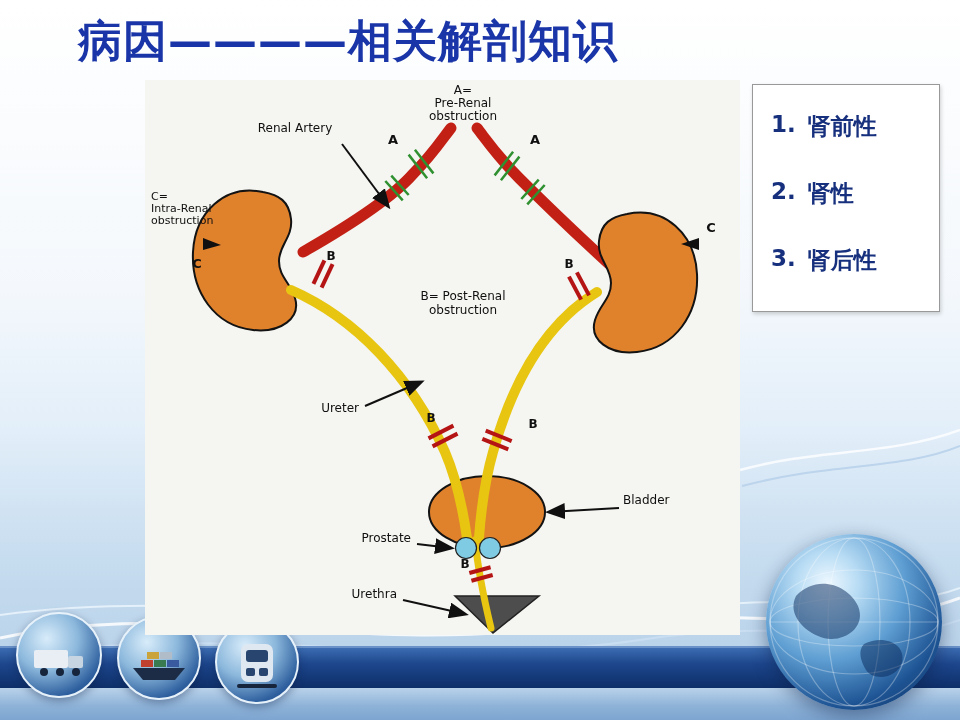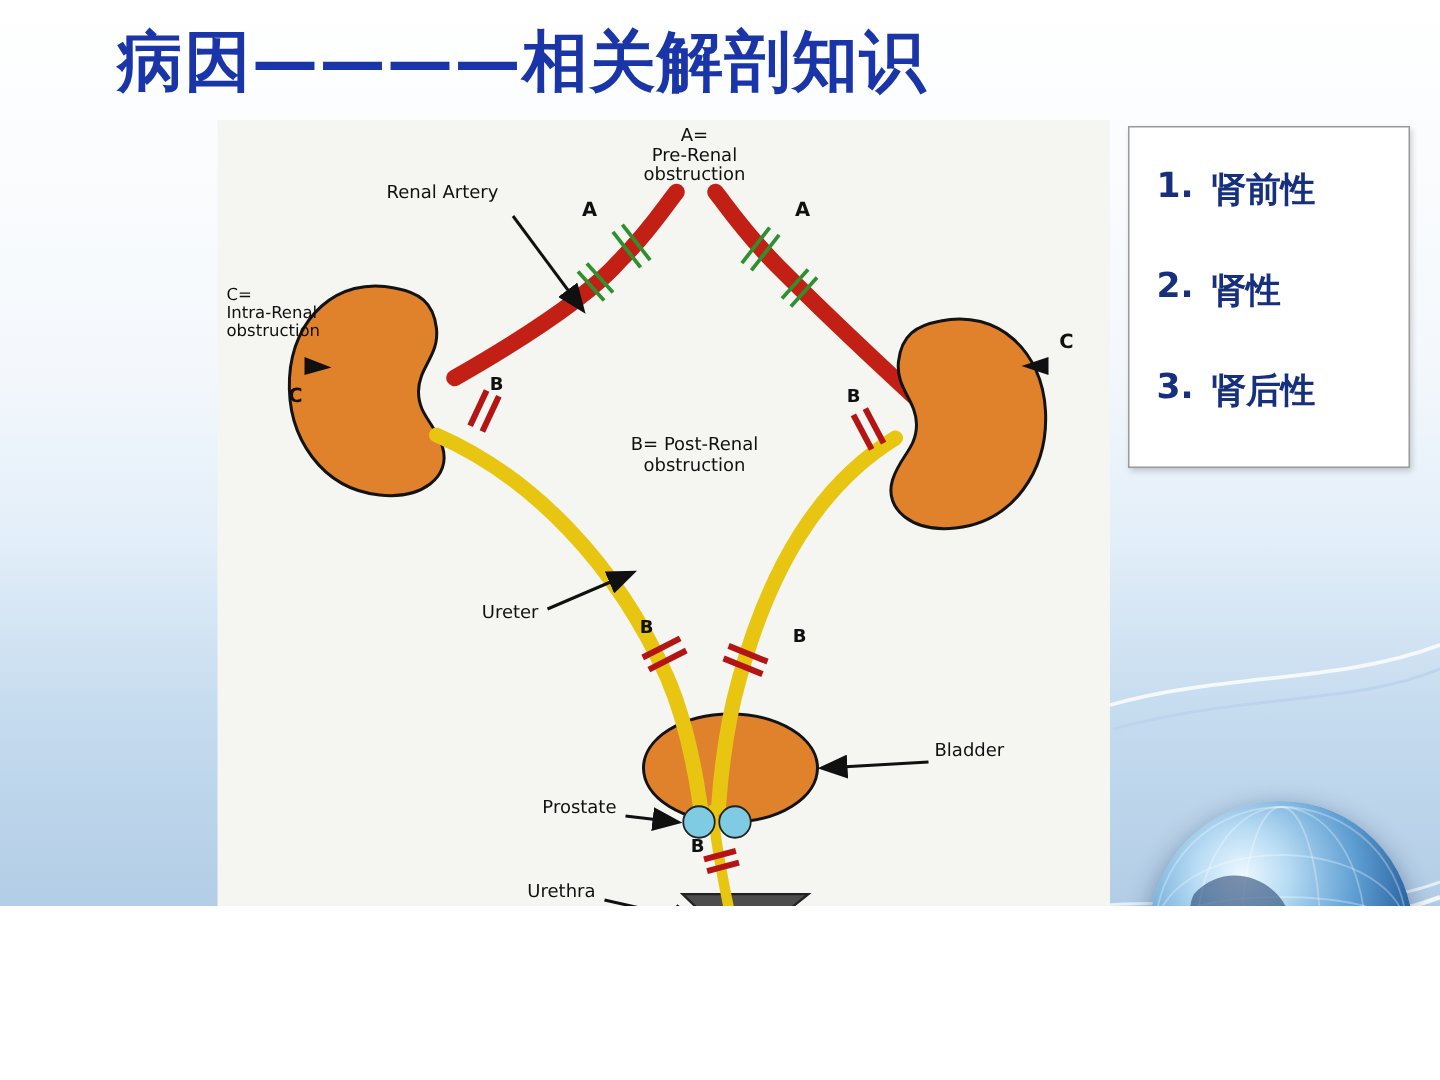--- a/index.html
+++ b/index.html
@@ -1,17 +1,17 @@
 <!DOCTYPE html>
 <html><head>
 <meta charset="utf-8">
 <style>
   html,body{margin:0;padding:0;}
   .slide{
-    position:relative;width:960px;height:604px;overflow:hidden;
+    position:relative;width:960px;height:720px;overflow:hidden;
     font-family:"DejaVu Sans","Liberation Sans",sans-serif;
     background:linear-gradient(180deg,#ffffff 0%,#f4f8fc 40%,#e2eef9 60%,#c6dcef 78%,#b2cde6 100%);
   }
   .bg-decor{position:absolute;left:0;top:0;z-index:1;}
   .bottom-band{
     position:absolute;left:0;top:646px;width:960px;height:40px;z-index:2;
     background:linear-gradient(180deg,#3c6cb2 0%,#1d468c 40%,#0e2f68 100%);
     border-top:2px solid #6a92c8;
   }
   .bottom-footer{

